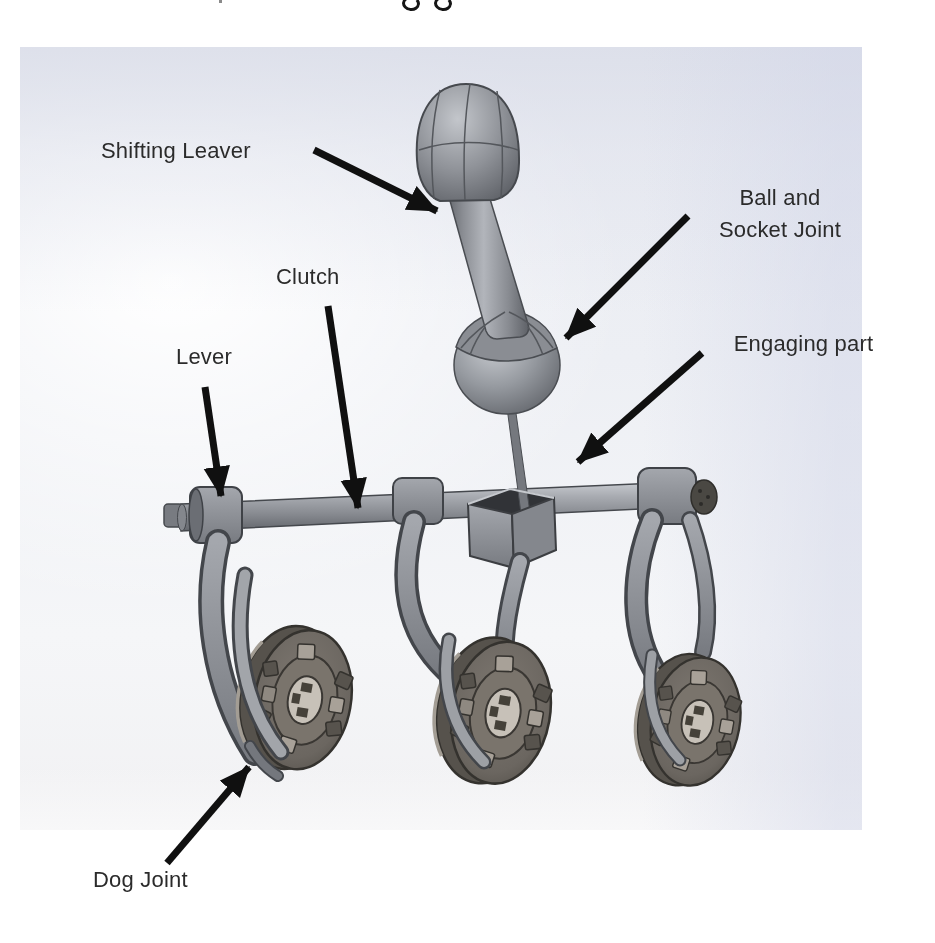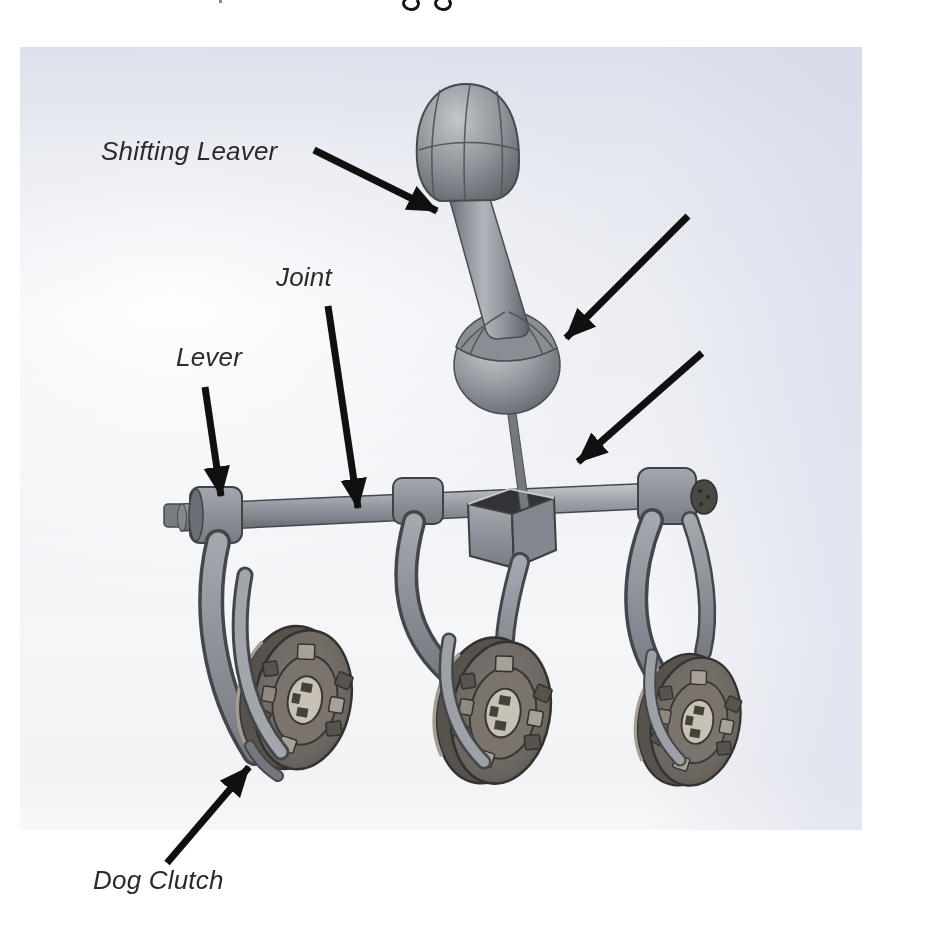--- a/index.html
+++ b/index.html
@@ -11,22 +11,22 @@
     position:absolute;left:20px;top:47px;width:842px;height:783px;
     background:
       linear-gradient(90deg, rgba(255,255,255,0) 74%, rgba(210,214,232,0.50) 97%),
       linear-gradient(180deg, rgba(219,222,233,0.85) 0%, rgba(223,226,236,0.45) 14%, rgba(255,255,255,0) 34%),
       linear-gradient(180deg, rgba(255,255,255,0) 92%, #f8f8f9 100%),
       radial-gradient(90% 70% at 18% 30%, #ffffff 0%, rgba(255,255,255,0) 60%),
       linear-gradient(180deg, #e9ebf2 0%, #edeff4 40%, #f5f6f8 75%, #f1f1f3 100%);
   }
   svg.scene{position:absolute;left:0;top:0;width:935px;height:943px;}
   .lbl{
-    position:absolute;color:#2b2b2b;font-size:26px;line-height:32px;
-    white-space:nowrap;letter-spacing:0.2px;font-style:italic;
+    position:absolute;color:#2b2b2b;font-size:22px;line-height:32px;
+    white-space:nowrap;letter-spacing:0.2px;
   }
   .lbl.center{text-align:center;white-space:normal;}
   .frag{position:absolute;border:3px solid #161616;border-top-color:transparent;
     border-radius:50%;width:12px;height:9px;top:-4px;}
 </style>
 </head>
 <body>
 
 <div class="viewport"></div>
 
@@ -192,22 +192,25 @@
     <line x1="328" y1="306" x2="358" y2="508" marker-end="url(#ah)"></line>
     <line x1="205" y1="387" x2="221" y2="496" marker-end="url(#ah)"></line>
     <line x1="702" y1="353" x2="578" y2="462" marker-end="url(#ah)"></line>
     <line x1="167" y1="863" x2="249" y2="767" marker-end="url(#ah)"></line>
   </g>
 </svg>
 
 <div class="lbl" style="left:101px;top:135px;">Shifting Leaver</div>
 
 <div class="lbl center" style="left:690px;top:182px;width:180px;">
+  <div>Ball and</div>
+  <div>Socket Joint</div>
 </div>
 
-<div class="lbl" style="left:276px;top:261px;">Joint</div>
+<div class="lbl" style="left:276px;top:261px;">Clutch</div>
 
 <div class="lbl" style="left:176px;top:341px;">Lever</div>
 
 <div class="lbl center" style="left:706px;top:328px;width:195px;">
+  <div>Engaging part</div>
 </div>
 
-<div class="lbl" style="left:93px;top:864px;">Dog Clutch</div>
+<div class="lbl" style="left:93px;top:864px;">Dog Joint</div>
 
 </body></html>

